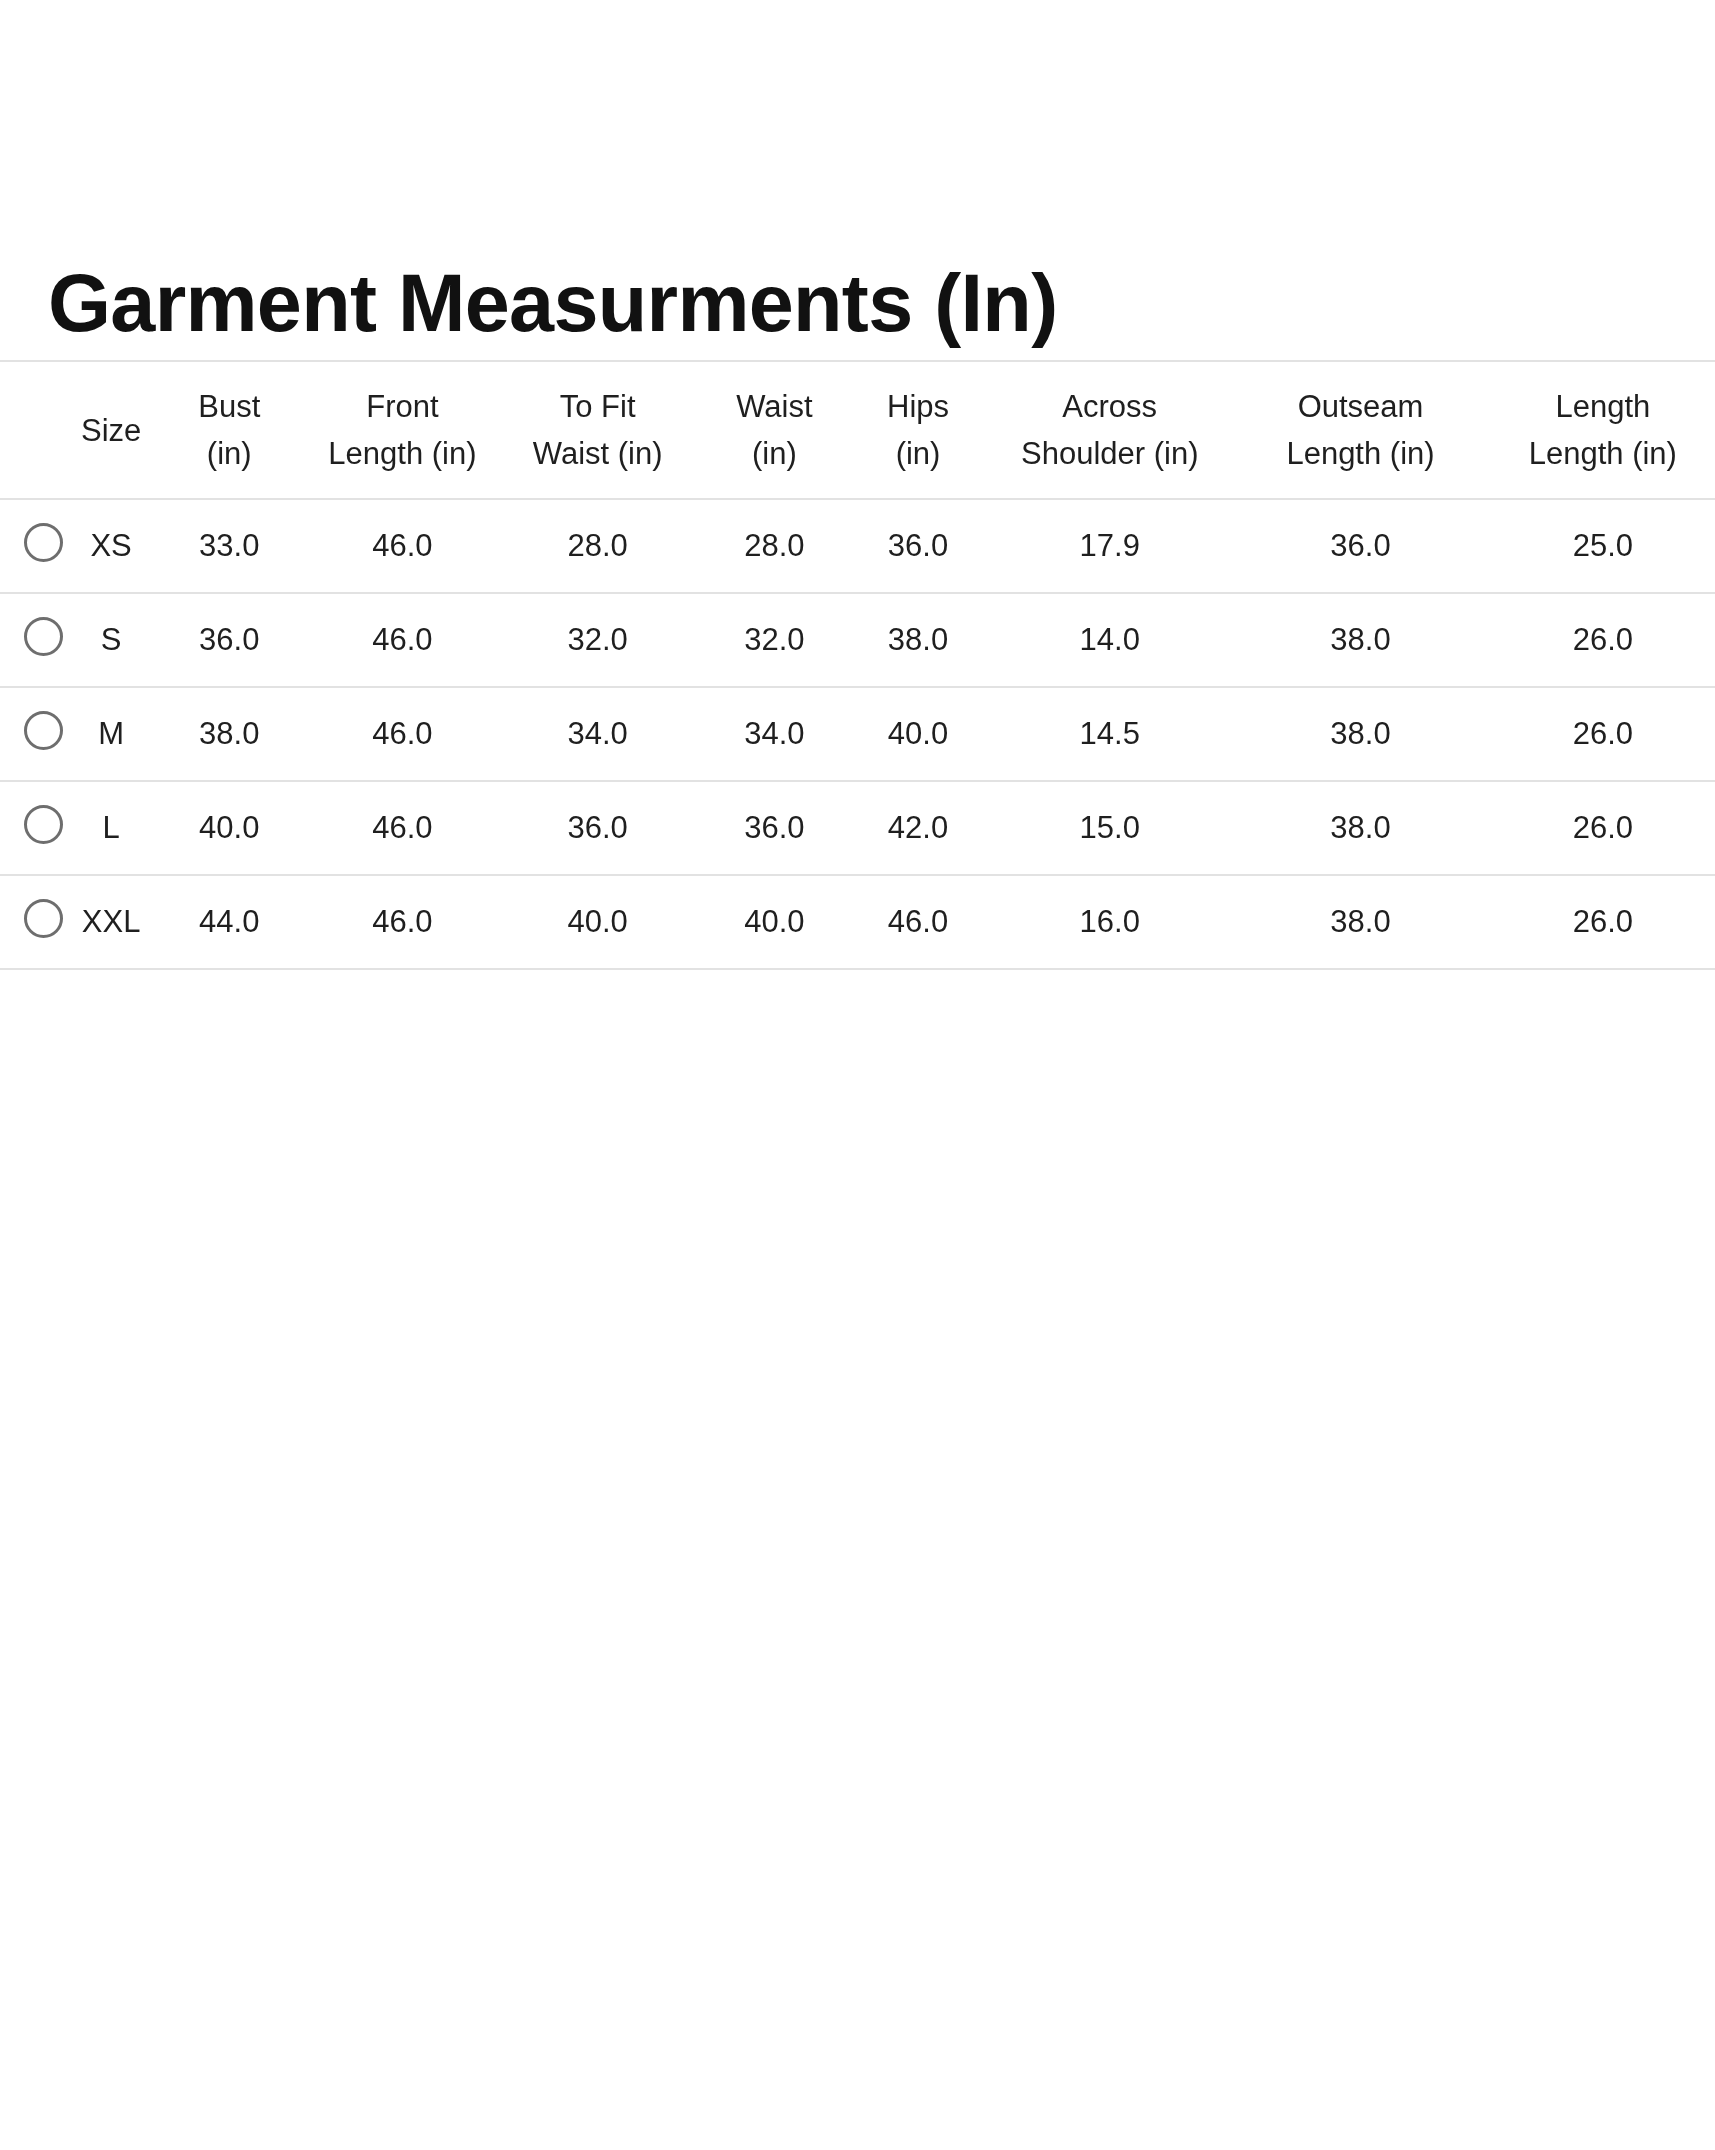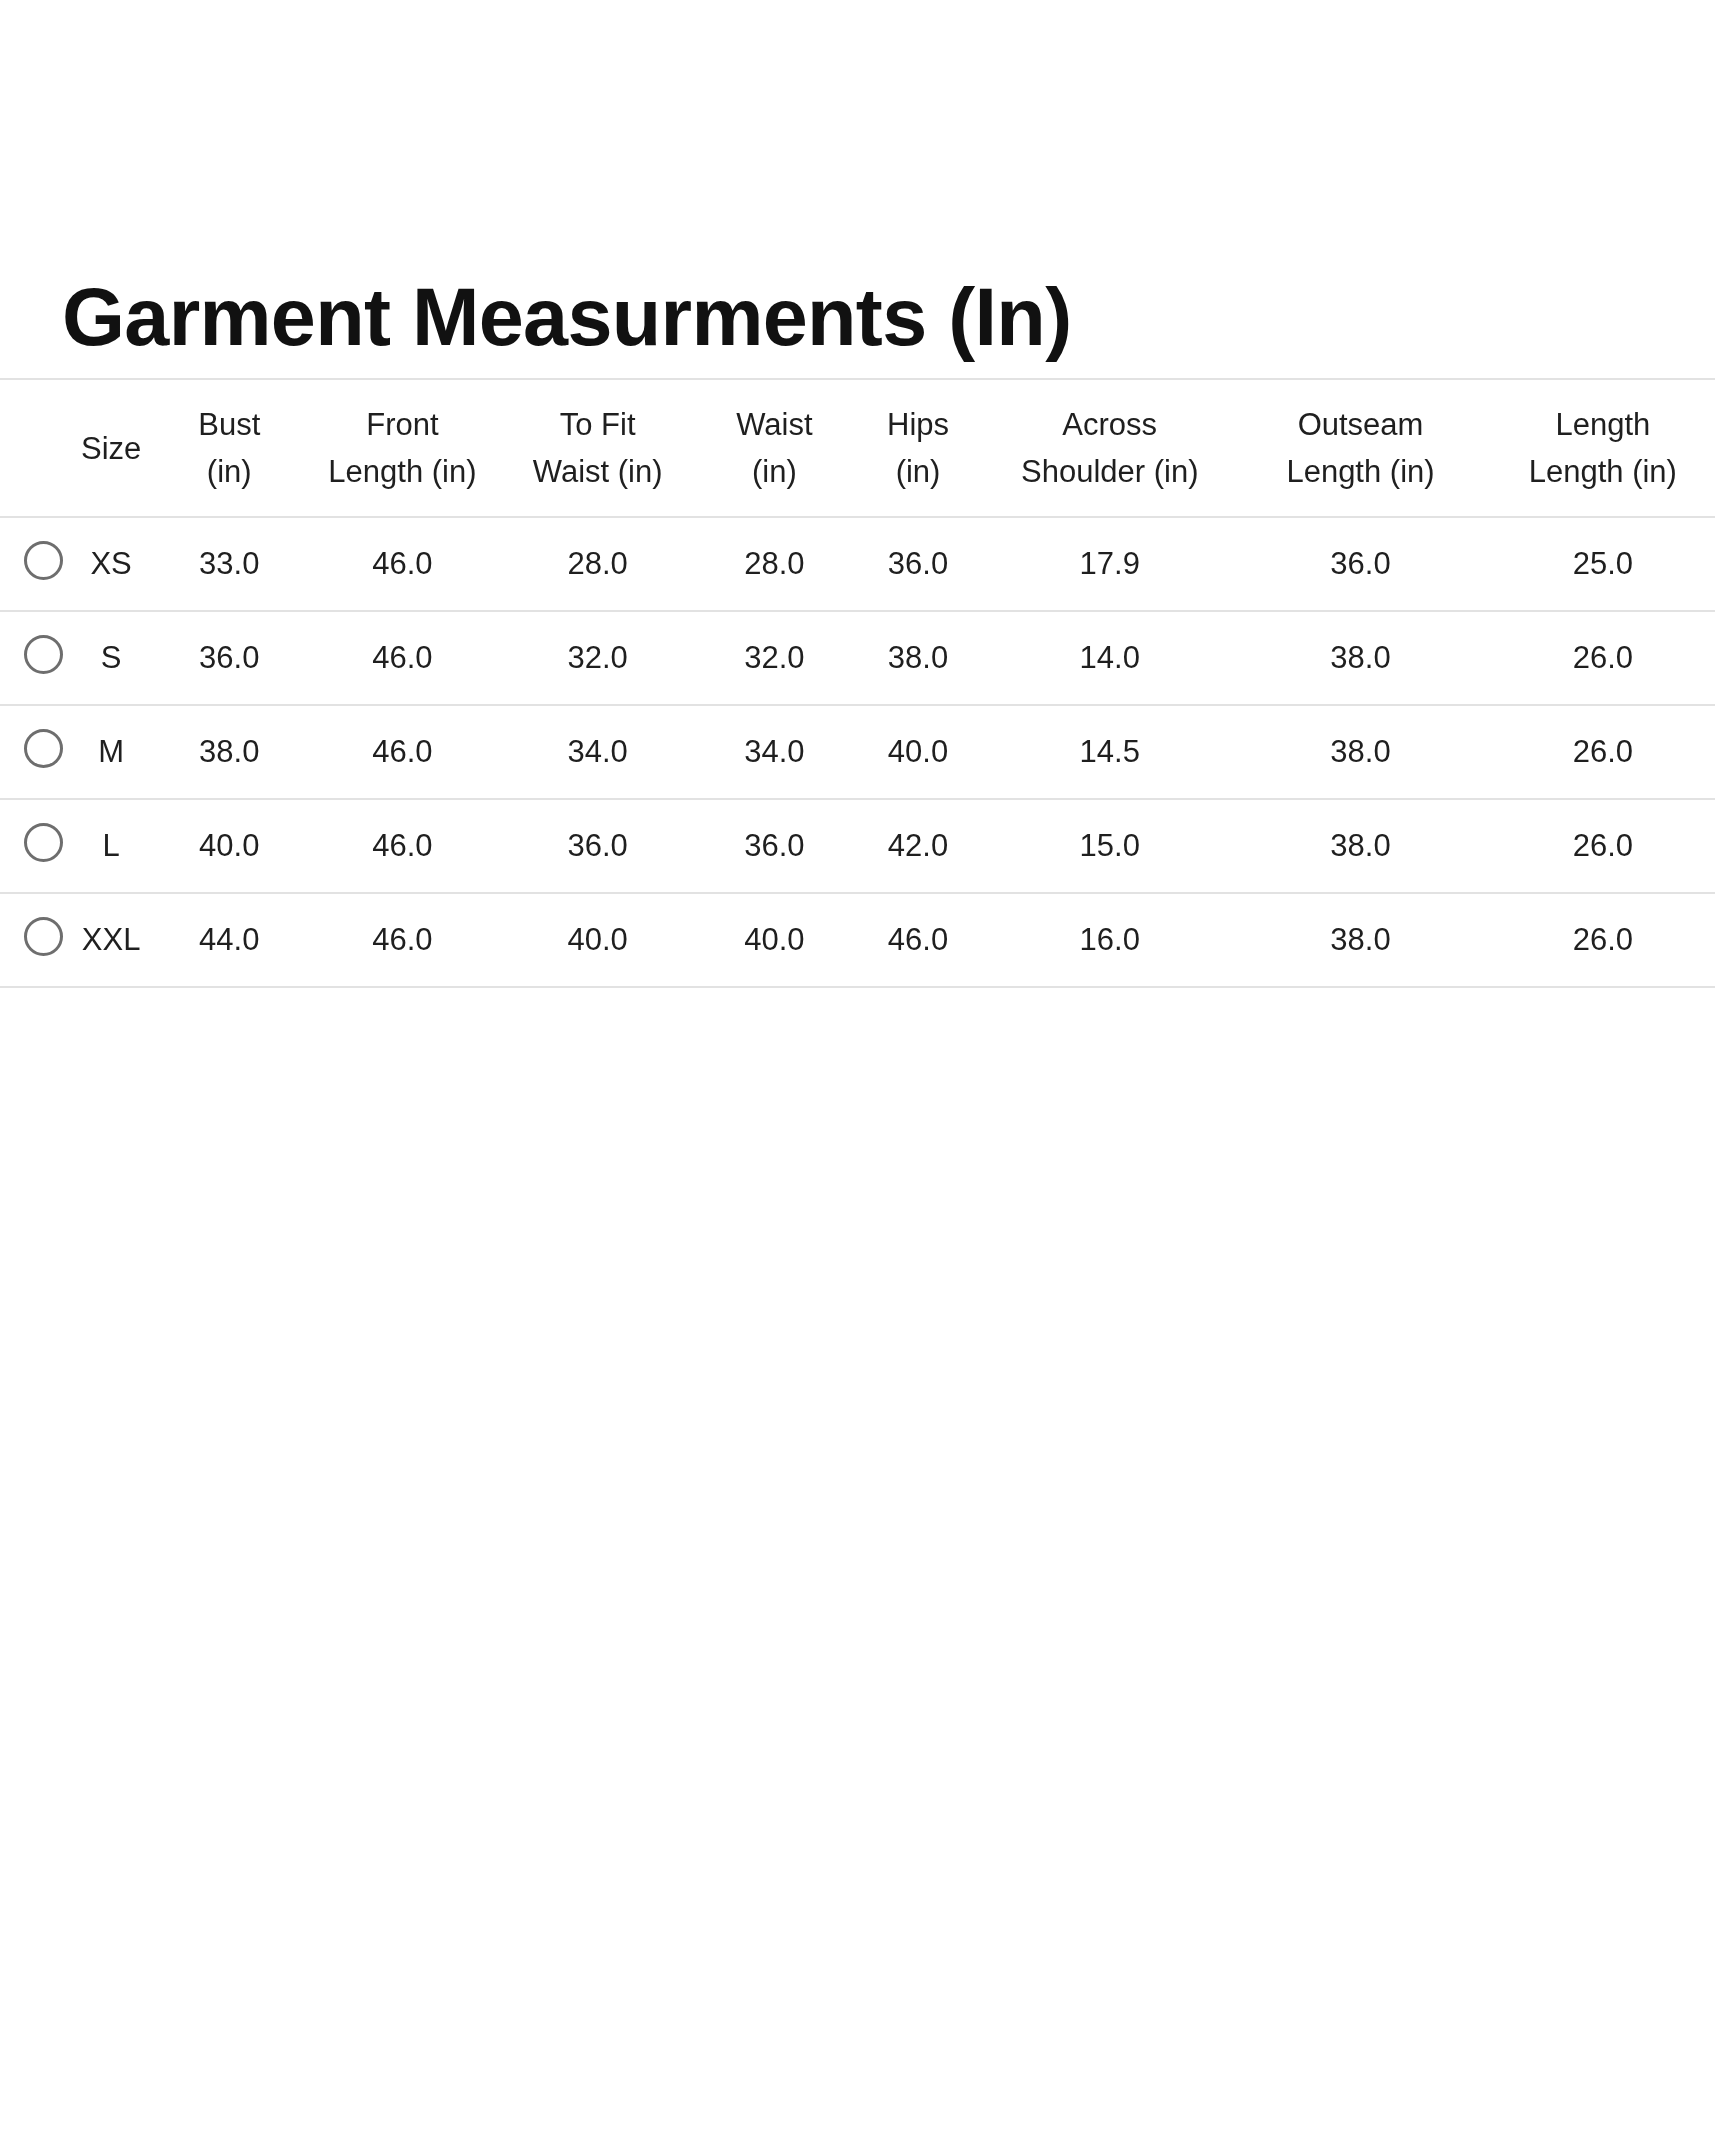--- a/index.html
+++ b/index.html
@@ -17,31 +17,31 @@
     background:var(--bg);
     font-family:"Liberation Sans", sans-serif;
     color:var(--text);
     position:relative;
     overflow:hidden;
   }
   .page-title{
     position:absolute;
     top:261px;
     left:46px;
-    margin:16px;
+    margin:2px;
     font-size:81px;
     line-height:1.0;
     font-weight:800;
     letter-spacing:-0.7px;
     color:var(--title);
     white-space:nowrap;
   }
   .table-wrap{
     position:absolute;
-    top:378px;
+    top:360px;
     left:0;
     width:1532px;
   }
   table.size-table{
     width:1716px;
     table-layout:fixed;
     border-collapse:collapse;
     border-top:2.2px solid var(--divider);
   }
   .size-table thead tr{height:138px;}

